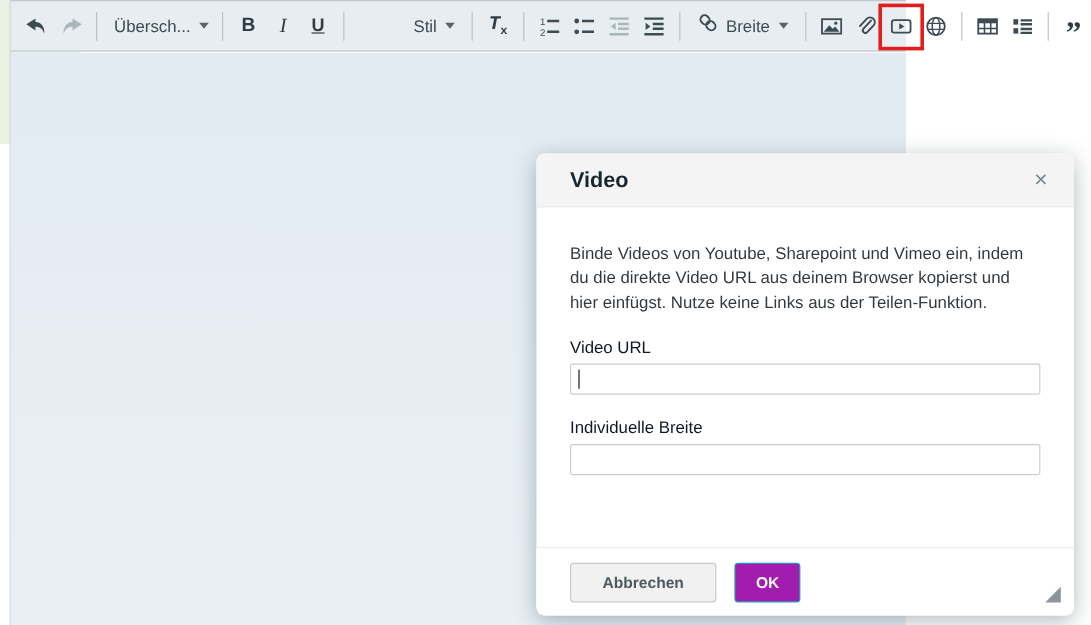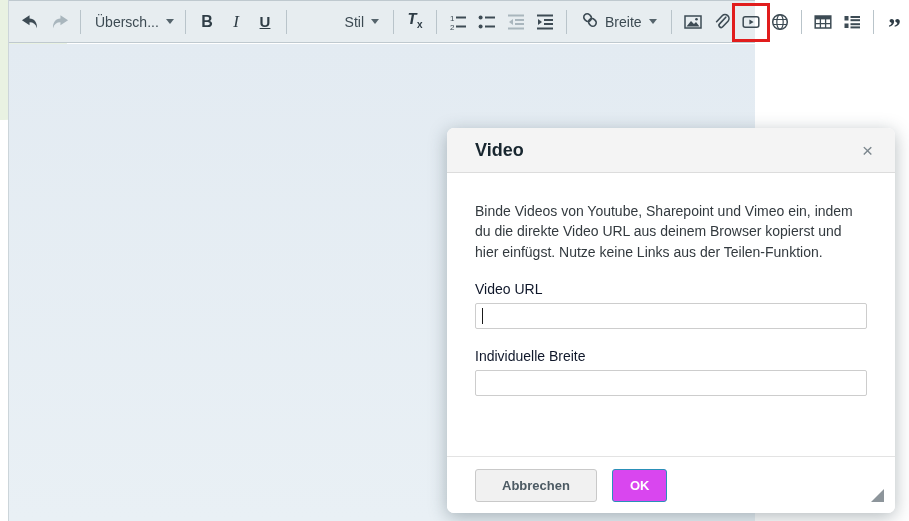--- a/index.html
+++ b/index.html
@@ -55,21 +55,21 @@
   .text-input { width:100%; height:26px; border:1px solid #cdcdcd; border-radius:2px; padding:0 7px; font-size:13px; color:#222; background:#fff; outline:none; }
   .caret-bar { position:absolute; left:7px; top:5px; width:1px; height:16px; background:#1a1a1a; animation:blink 1.1s steps(1) infinite; }
   @keyframes blink { 50% { opacity:0; } }
   .dialog-footer {
     position:absolute; left:0; right:0; bottom:0; height:57px;
     border-top:1px solid #e3e3e3; border-radius:0 0 7px 7px;
     display:flex; align-items:center; gap:15px; padding:0 28px; background:#fff;
   }
   .btn { font-size:13px; font-weight:bold; border-radius:3px; cursor:pointer; }
   .btn-cancel { background:#f1f1f1; border:1px solid #c9c9c9; color:#4c5a63; padding:8px 26px; }
-  .btn-ok { background:#d946ef; border:1px solid #2a90b8; color:#ffffff; padding:8px 17px; }
+  .btn-ok { background:#a21caf; border:1px solid #2a90b8; color:#ffffff; padding:8px 17px; }
   .resize-handle { position:absolute; right:11px; bottom:11px; width:0; height:0; border-bottom:13px solid #8d959b; border-left:13px solid transparent; cursor:nwse-resize; }
 </style>
 </head>
 <body>
 
 <div class="page">
   <div class="deco-circle"></div>
 
   <div class="editor-panel">
 

